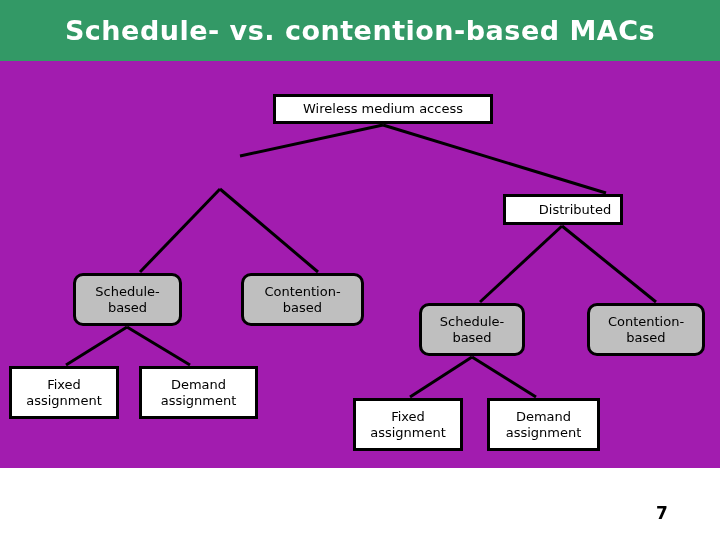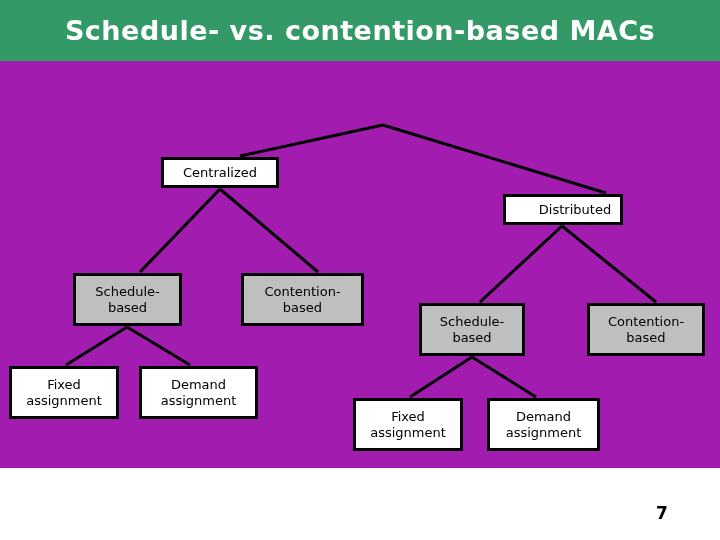--- a/index.html
+++ b/index.html
@@ -69,21 +69,21 @@
     justify-content: center;
     text-align: center;
     font-family: "DejaVu Sans", sans-serif;
     font-size: 13px;
     color: #000000;
     line-height: 1.18;
     white-space: pre-line;
     padding: 0 4px;
   }
   .node.white { background: #ffffff; }
-  .node.gray  { background: #bfbfbf; }
+  .node.gray  { background: #bfbfbf; border-radius: 10px; }
 
   
   #node-root        { left: 273px; top: 94px;  width: 220px; height: 30px; }
   #node-centralized { left: 161px; top: 157px; width: 118px; height: 31px; }
   #node-distributed { left: 503px; top: 194px; width: 120px; height: 31px; padding-left: 28px; }
 
   #node-c-schedule  { left: 73px;  top: 273px; width: 109px; height: 53px; }
   #node-c-contention{ left: 241px; top: 273px; width: 123px; height: 53px; }
   #node-c-fixed     { left: 9px;   top: 366px; width: 110px; height: 53px; }
   #node-c-demand    { left: 139px; top: 366px; width: 119px; height: 53px; }
@@ -131,22 +131,22 @@
       <line x1="562" y1="226" x2="656" y2="302"></line>
 
       <line x1="127" y1="327" x2="66" y2="365"></line>
       <line x1="127" y1="327" x2="190" y2="365"></line>
 
       <line x1="472" y1="357" x2="410" y2="397"></line>
       <line x1="472" y1="357" x2="536" y2="397"></line>
     </g>
   </svg>
 
+  <div id="node-root" class="node white">Wireless medium access</div>
 
-  <div id="node-centralized" class="node white">Centralized</div>
 
   <div id="node-distributed" class="node white">Distributed</div>
 
   <div id="node-c-schedule" class="node gray">Schedule-
 based</div>
 
   <div id="node-c-contention" class="node gray">Contention-
 based</div>
 
   <div id="node-c-fixed" class="node white">Fixed

